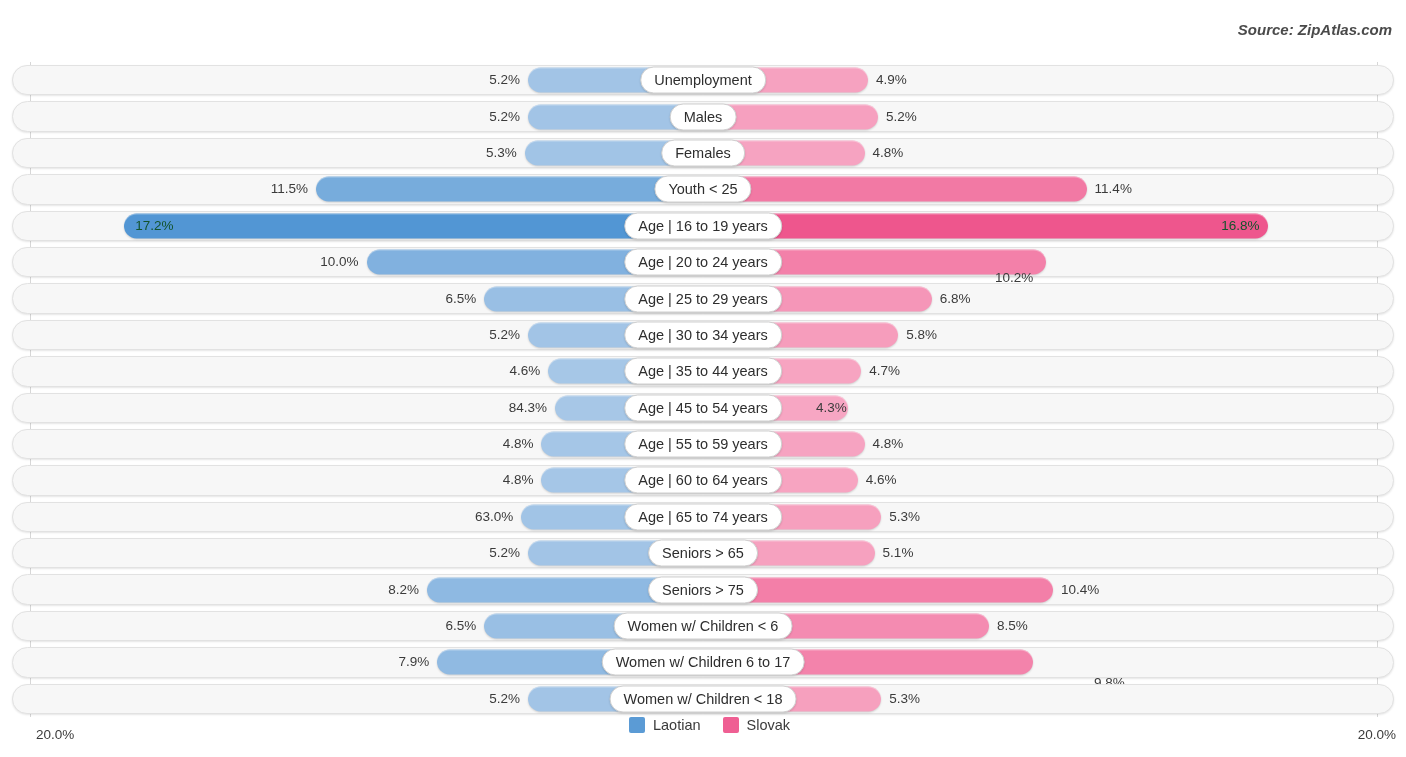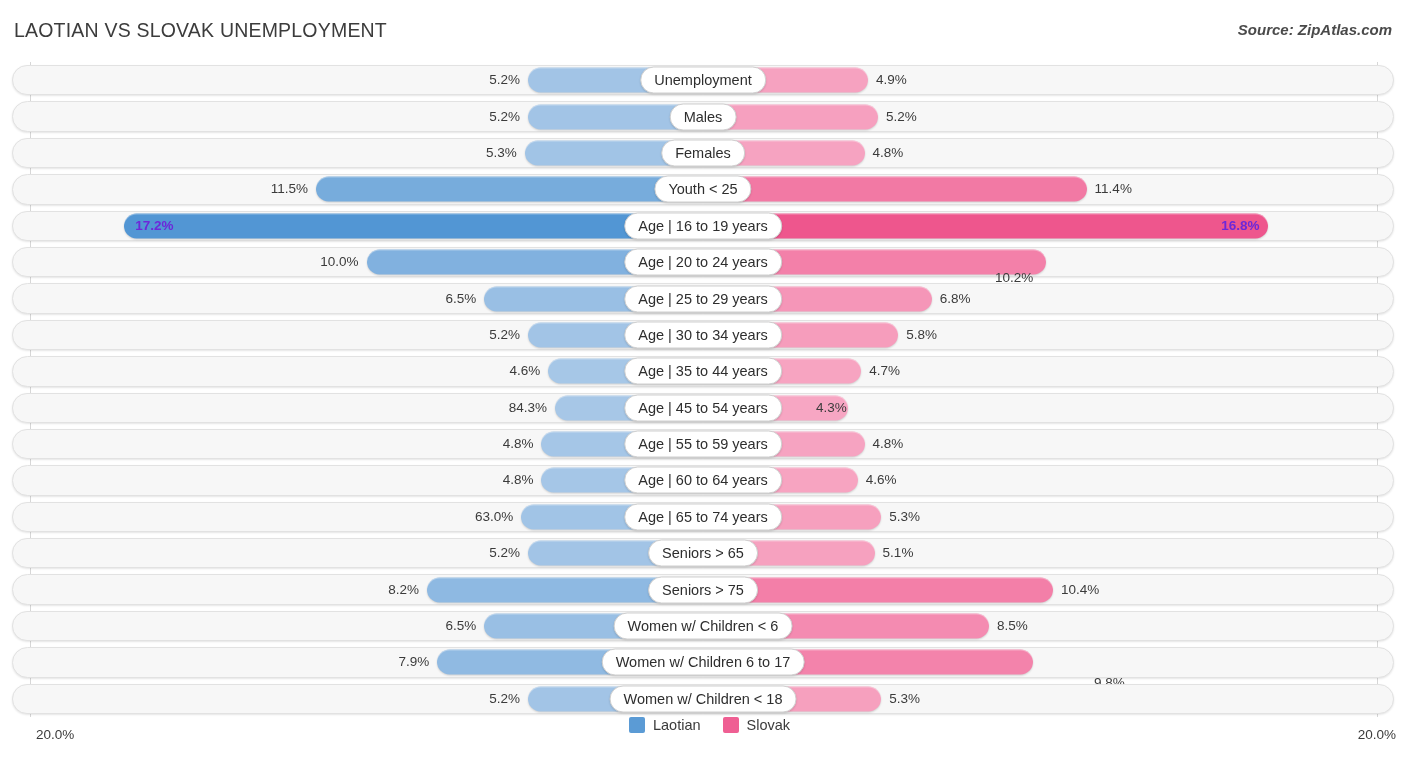--- a/index.html
+++ b/index.html
@@ -116,22 +116,22 @@
     top: 50%;
     transform: translateY(-50%);
     font-size: 13.5px;
     color: #3b3b3b;
     white-space: nowrap;
     line-height: 1;
   }
   .val.outside-left  { text-align: right; }
   .val.outside-right { text-align: left; }
   .val.inside {
-    color: #6d28d9;
-    font-weight: bold;
+    color: #14532d;
+    font-weight: normal;
   }
 
   
   .pill {
     position: absolute;
     top: 50%;
     left: 703px;
     transform: translate(-50%, -50%);
     background: #ffffff;
     border: 1px solid #cfcfcf;
@@ -187,21 +187,20 @@
     width: 16px;
     height: 16px;
     border-radius: 2px;
     display: inline-block;
   }
 </style>
 </head>
 <body>
 
 <div class="header">
-  <div class="chart-title">LAOTIAN VS SLOVAK UNEMPLOYMENT</div>
   <div class="chart-source">Source: ZipAtlas.com</div>
 </div>
 
 <div class="plot">
   <div class="gridline left"></div>
   <div class="gridline right"></div>
   <div class="rows" id="rows">
       <div class="row">
         <div class="row-track"></div>
         <div class="bars">

